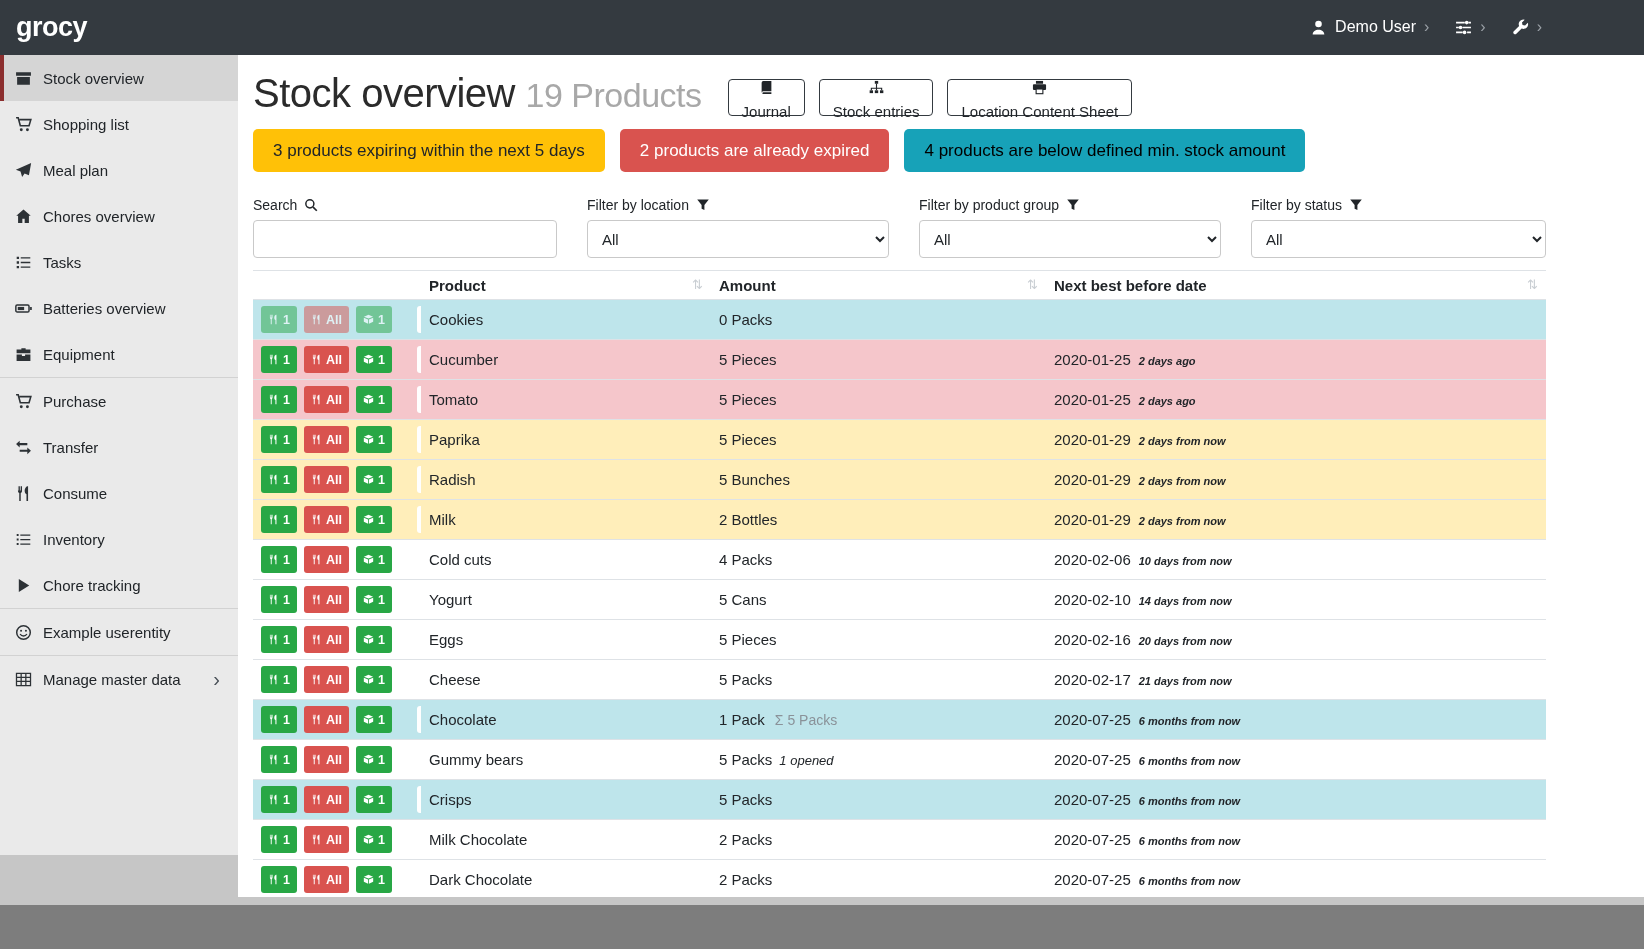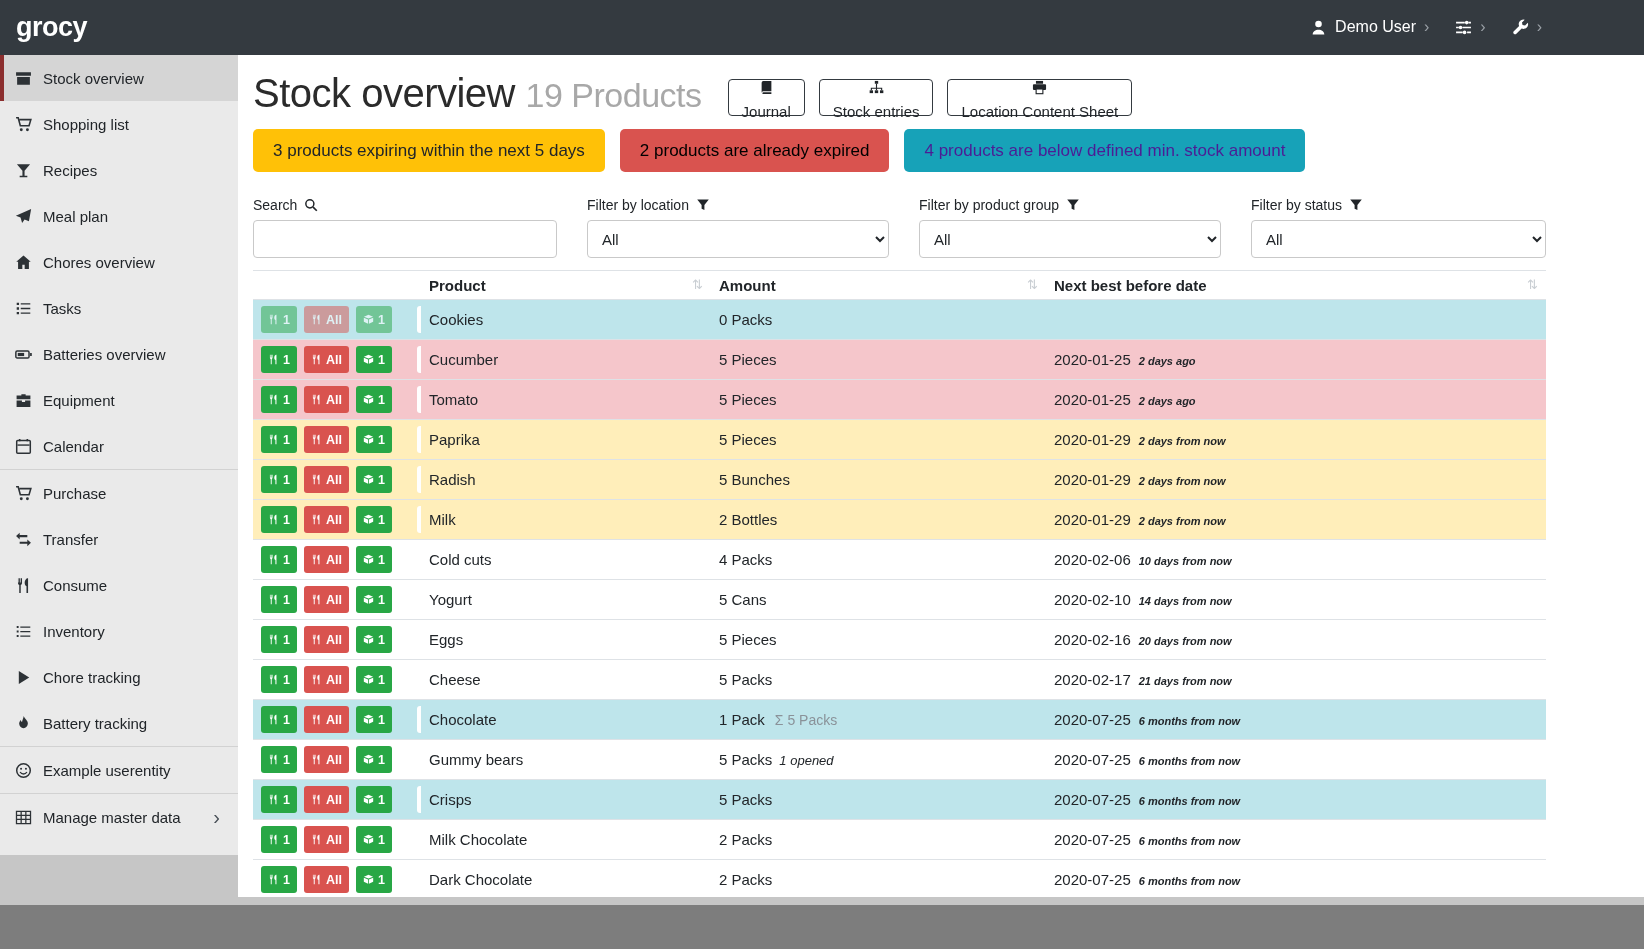--- a/index.html
+++ b/index.html
@@ -165,28 +165,20 @@
           <path d="M1 1.6h2l2 7.6h8.2l1.7-5.8H4.3" fill="none" stroke="currentColor" stroke-width="1.5"></path>
           <circle cx="5.9" cy="12.9" r="1.35"></circle>
           <circle cx="11.7" cy="12.9" r="1.35"></circle>
         </svg>
       </span>
       <span class="s-label">Shopping list</span>
     </div>
     <div class="side-item">
       <span class="icon s-ic">
         <svg viewBox="0 0 16 16" fill="currentColor">
-          <path d="M1.8 2.2h12.4L9 8.3v4.6h2.6v1.4H4.4v-1.4H7V8.3z"></path>
-        </svg>
-      </span>
-      <span class="s-label">Recipes</span>
-    </div>
-    <div class="side-item">
-      <span class="icon s-ic">
-        <svg viewBox="0 0 16 16" fill="currentColor">
           <path d="M15.2 1 .8 7.2l4.4 1.7 1.5 5.1 2.3-3.2 4.1 1.7z"></path>
         </svg>
       </span>
       <span class="s-label">Meal plan</span>
     </div>
     <div class="side-item">
       <span class="icon s-ic">
         <svg viewBox="0 0 16 16" fill="currentColor">
           <path d="M8 1.4 1.2 7.3h1.7V14h4v-3.9h2.2V14h4V7.3h1.7z"></path>
         </svg>
@@ -212,30 +204,20 @@
       <span class="s-label">Batteries overview</span>
     </div>
     <div class="side-item">
       <span class="icon s-ic">
         <svg viewBox="0 0 16 16" fill="currentColor">
           <path d="M6 3.2V2h4v1.2h4.5v3.6h-13V3.2zM1.5 8h5v1.4h3V8h5v6h-13z"></path>
         </svg>
       </span>
       <span class="s-label">Equipment</span>
     </div>
-    <div class="side-item">
-      <span class="icon s-ic">
-        <svg viewBox="0 0 16 16" fill="currentColor">
-          <path d="M4.4 1v2M11.6 1v2" stroke="currentColor" stroke-width="1.5"></path>
-          <rect x="1.6" y="2.4" width="12.8" height="12" rx="1" fill="none" stroke="currentColor" stroke-width="1.4"></rect>
-          <path d="M2.3 6h11.4v1.3H2.3z"></path>
-        </svg>
-      </span>
-      <span class="s-label">Calendar</span>
-    </div>
     <div class="s-divider"></div>
     <div class="side-item">
       <span class="icon s-ic">
         <svg viewBox="0 0 16 16" fill="currentColor">
           <path d="M1 1.6h2l2 7.6h8.2l1.7-5.8H4.3" fill="none" stroke="currentColor" stroke-width="1.5"></path>
           <circle cx="5.9" cy="12.9" r="1.35"></circle>
           <circle cx="11.7" cy="12.9" r="1.35"></circle>
         </svg>
       </span>
       <span class="s-label">Purchase</span>
@@ -264,28 +246,20 @@
       </span>
       <span class="s-label">Inventory</span>
     </div>
     <div class="side-item">
       <span class="icon s-ic">
         <svg viewBox="0 0 16 16" fill="currentColor">
           <path d="M3.6 1.8 13.4 8l-9.8 6.2z"></path>
         </svg>
       </span>
       <span class="s-label">Chore tracking</span>
-    </div>
-    <div class="side-item">
-      <span class="icon s-ic">
-        <svg viewBox="0 0 16 16" fill="currentColor">
-          <path d="M8.2 1c.7 2.6 3.9 3.9 3.9 7.1 0 2.5-1.9 4.4-4.1 4.4S3.9 10.6 3.9 8.1c0-1.4.7-2.5 1.5-3.5.1 1 .5 1.7 1.2 2.1C6.8 4.9 7.9 3.4 8.2 1z"></path>
-        </svg>
-      </span>
-      <span class="s-label">Battery tracking</span>
     </div>
     <div class="s-divider"></div>
     <div class="side-item">
       <span class="icon s-ic">
         <svg viewBox="0 0 16 16" fill="currentColor">
           <circle cx="8" cy="8" r="6.4" fill="none" stroke="currentColor" stroke-width="1.4"></circle>
           <circle cx="5.7" cy="6.3" r=".95"></circle>
           <circle cx="10.3" cy="6.3" r=".95"></circle>
           <path d="M4.8 9.4c.8 1.3 1.9 1.9 3.2 1.9s2.4-.6 3.2-1.9" fill="none" stroke="currentColor" stroke-width="1.3"></path>
         </svg>
@@ -343,22 +317,22 @@
             </svg>
           </span>
         <span>Location Content Sheet</span>
       </button>
     </div>
   </div>
 
   <div class="banners">
 
   <div class="banner" style="background: rgb(255, 193, 7); color: rgb(33, 37, 41);">3 products expiring within the next 5 days</div>
-      <div class="banner" style="background: rgb(217, 83, 79); color: #000000;">2 products are already expired</div>
-      <div class="banner" style="background: rgb(23, 162, 184); color: #4c1d95;">4 products are below defined min. stock amount</div>
+      <div class="banner" style="background: rgb(217, 83, 79); color: #ffffff;">2 products are already expired</div>
+      <div class="banner" style="background: rgb(23, 162, 184); color: #000000;">4 products are below defined min. stock amount</div>
     </div>
 
   <div class="filters">
     <div class="filter">
       <div class="f-label">
         <span>Search</span>
         <span class="icon f-ic">
             <svg viewBox="0 0 16 16" fill="currentColor">
               <circle cx="6.7" cy="6.7" r="4.6" fill="none" stroke="currentColor" stroke-width="1.7"></circle>
               <path d="m10.4 10.4 4.2 4.2" stroke="currentColor" stroke-width="1.9"></path>

